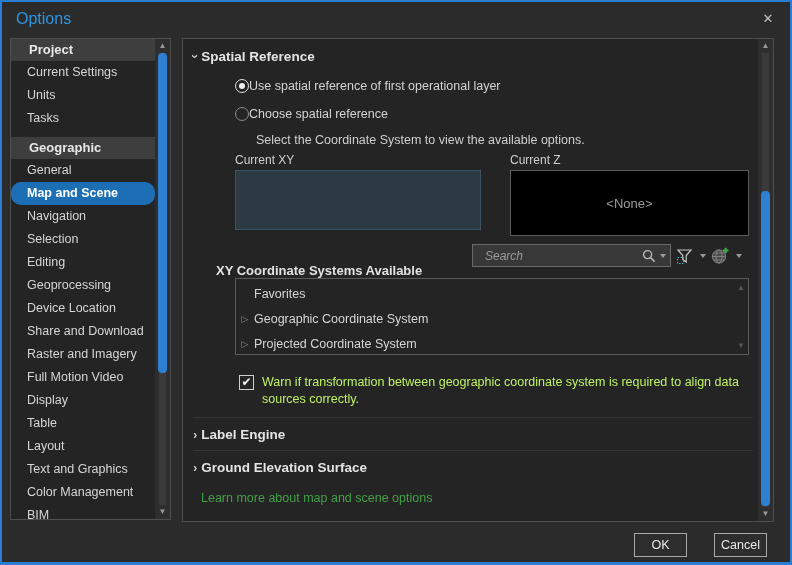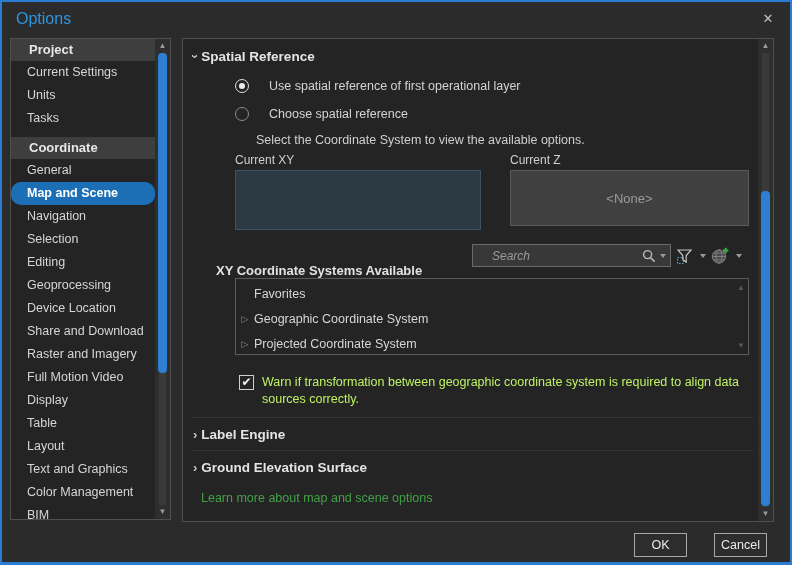--- a/index.html
+++ b/index.html
@@ -35,38 +35,38 @@
   .vscroll .track { position:absolute; left:4px; width:7px; top:14px; bottom:14px; background:#3a3a3a; }
   .vscroll .thumb { position:absolute; left:3px; width:9px; background:#2e7fd2; border-radius:4px; }
   
   .main { position:absolute; left:180px; top:36px; width:592px; height:484px;
     background:#242424; border:1px solid #4f4f4f; color:#d4d4d4; font-size:12.5px; }
   .chev { display:inline-block; color:#c8c8c8; font-size:13px; font-weight:bold; }
   .chev.down { transform:rotate(90deg); }
   .sec-header { position:absolute; left:10px; display:flex; align-items:center; gap:4px;
     font-size:13.5px; font-weight:bold; color:#e4e4e4; cursor:default; }
   .sec-rule { position:absolute; left:10px; right:20px; height:1px; background:#353535; }
-  .radio-row { position:absolute; display:flex; align-items:center; gap:20px; }
+  .radio-row { position:absolute; display:flex; align-items:center; gap:0; }
   .radio { width:14px; height:14px; border-radius:50%; border:1px solid #8c8c8c; position:relative; background:transparent; }
   .radio.sel { border-color:#e0e0e0; }
   .radio.sel::after { content:""; position:absolute; left:3px; top:3px; width:6px; height:6px;
     border-radius:50%; background:#efefef; }
   .helper { position:absolute; color:#cfcfcf; }
   .fieldlabel { position:absolute; color:#cfcfcf; font-size:12px; }
   .xybox { position:absolute; left:52px; top:131px; width:246px; height:60px;
     background:#2c3a44; border:1px solid #3c5260; }
-  .zbox { position:absolute; left:327px; top:131px; width:239px; height:56px;
-    background:#404040; border:1px solid #5a5a5a; display:flex; align-items:center; justify-content:center; }
+  .zbox { position:absolute; left:327px; top:131px; width:239px; height:66px;
+    background:#000000; border:1px solid #5a5a5a; display:flex; align-items:center; justify-content:center; }
   .zbox span { color:#9a9a9a; font-size:13px; }
   .bold-label { position:absolute; font-weight:bold; font-size:13px; color:#e2e2e2;margin-top:15px; }
   .searchbox { position:absolute; left:289px; top:205px; width:199px; height:23px;
     background:#383838; border:1px solid #6a6a6a; display:flex; align-items:center; }
   .searchbox input { flex:1; background:transparent; border:none; outline:none;
     font-family:"Liberation Sans", sans-serif; font-style:italic; font-size:12px;
-    color:#cfcfcf; padding:0 4px 0 19px; min-width:0; }
+    color:#cfcfcf; padding:0 4px 0 12px; min-width:0; }
   .searchbox input::placeholder { color:#9a9a9a; font-style:italic; }
   .mini-caret { width:0; height:0; border-left:3.5px solid transparent; border-right:3.5px solid transparent;
     border-top:4px solid #9a9a9a; margin:0 4px; }
   .iconbtn { position:absolute; top:205px; height:24px; display:flex; align-items:center; gap:3px;
     padding:0 3px; cursor:default; }
   .listbox { position:absolute; left:52px; top:239px; width:514px; height:77px;
     background:#242424; border:1px solid #5a5a5a; }
   .lb-row { height:25px; display:flex; align-items:center; color:#d6d6d6; font-size:12.5px; }
   .lb-exp { width:18px; text-align:center; color:#8f8f8f; font-size:9px; }
   .lb-indent { width:18px; }
@@ -90,21 +90,21 @@
     <div class="title">Options</div>
     <div class="close">✕</div>
   </div>
 
   <div class="sidebar">
     <div class="sb-list">
       <div class="sb-header">Project</div>
       <div class="sb-item">Current Settings</div>
       <div class="sb-item">Units</div>
       <div class="sb-item">Tasks</div>
-      <div class="sb-header gap">Coordinate</div>
+      <div class="sb-header gap">Geographic</div>
       <div class="sb-item">General</div>
       <div class="sb-item selected">Map and Scene</div>
       <div class="sb-item">Navigation</div>
       <div class="sb-item">Selection</div>
       <div class="sb-item">Editing</div>
       <div class="sb-item">Geoprocessing</div>
       <div class="sb-item">Device Location</div>
       <div class="sb-item">Share and Download</div>
       <div class="sb-item">Raster and Imagery</div>
       <div class="sb-item">Full Motion Video</div>

